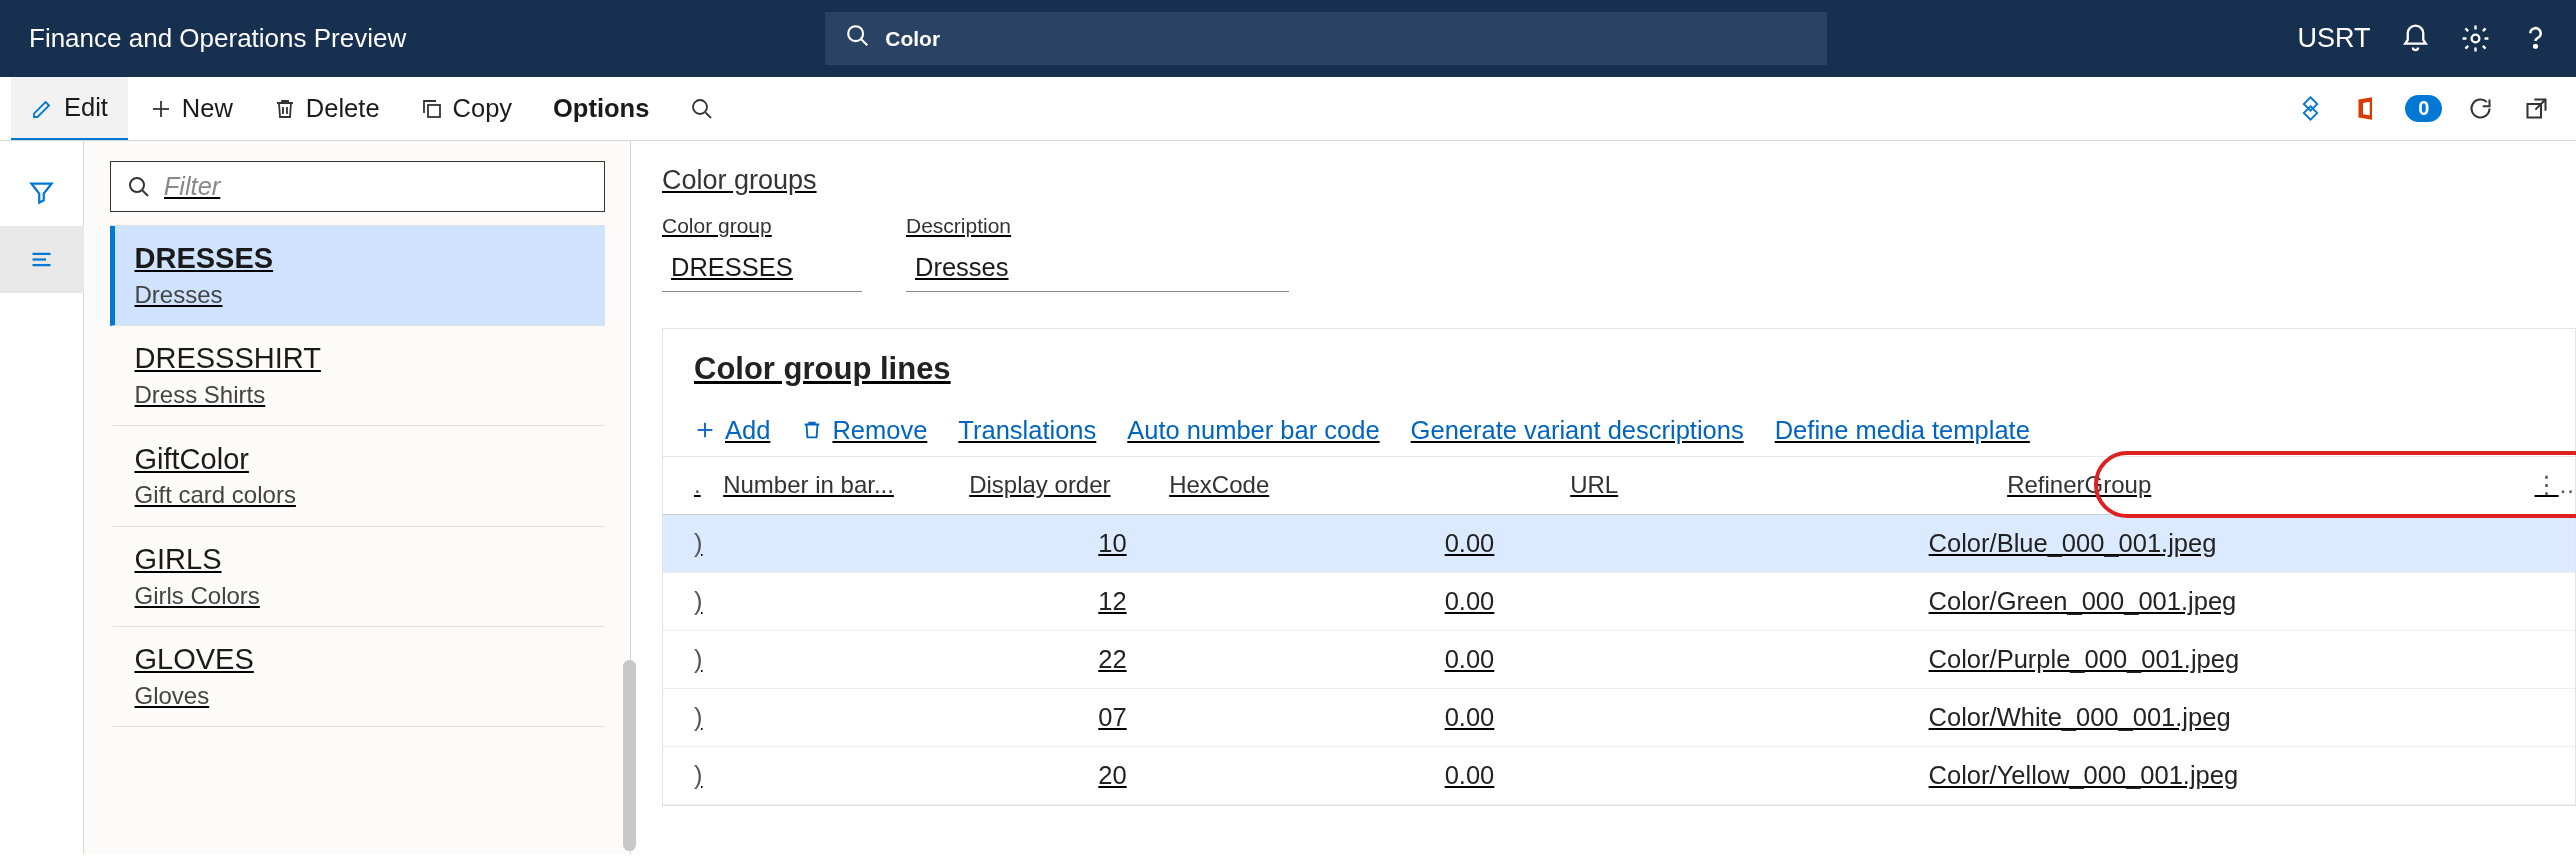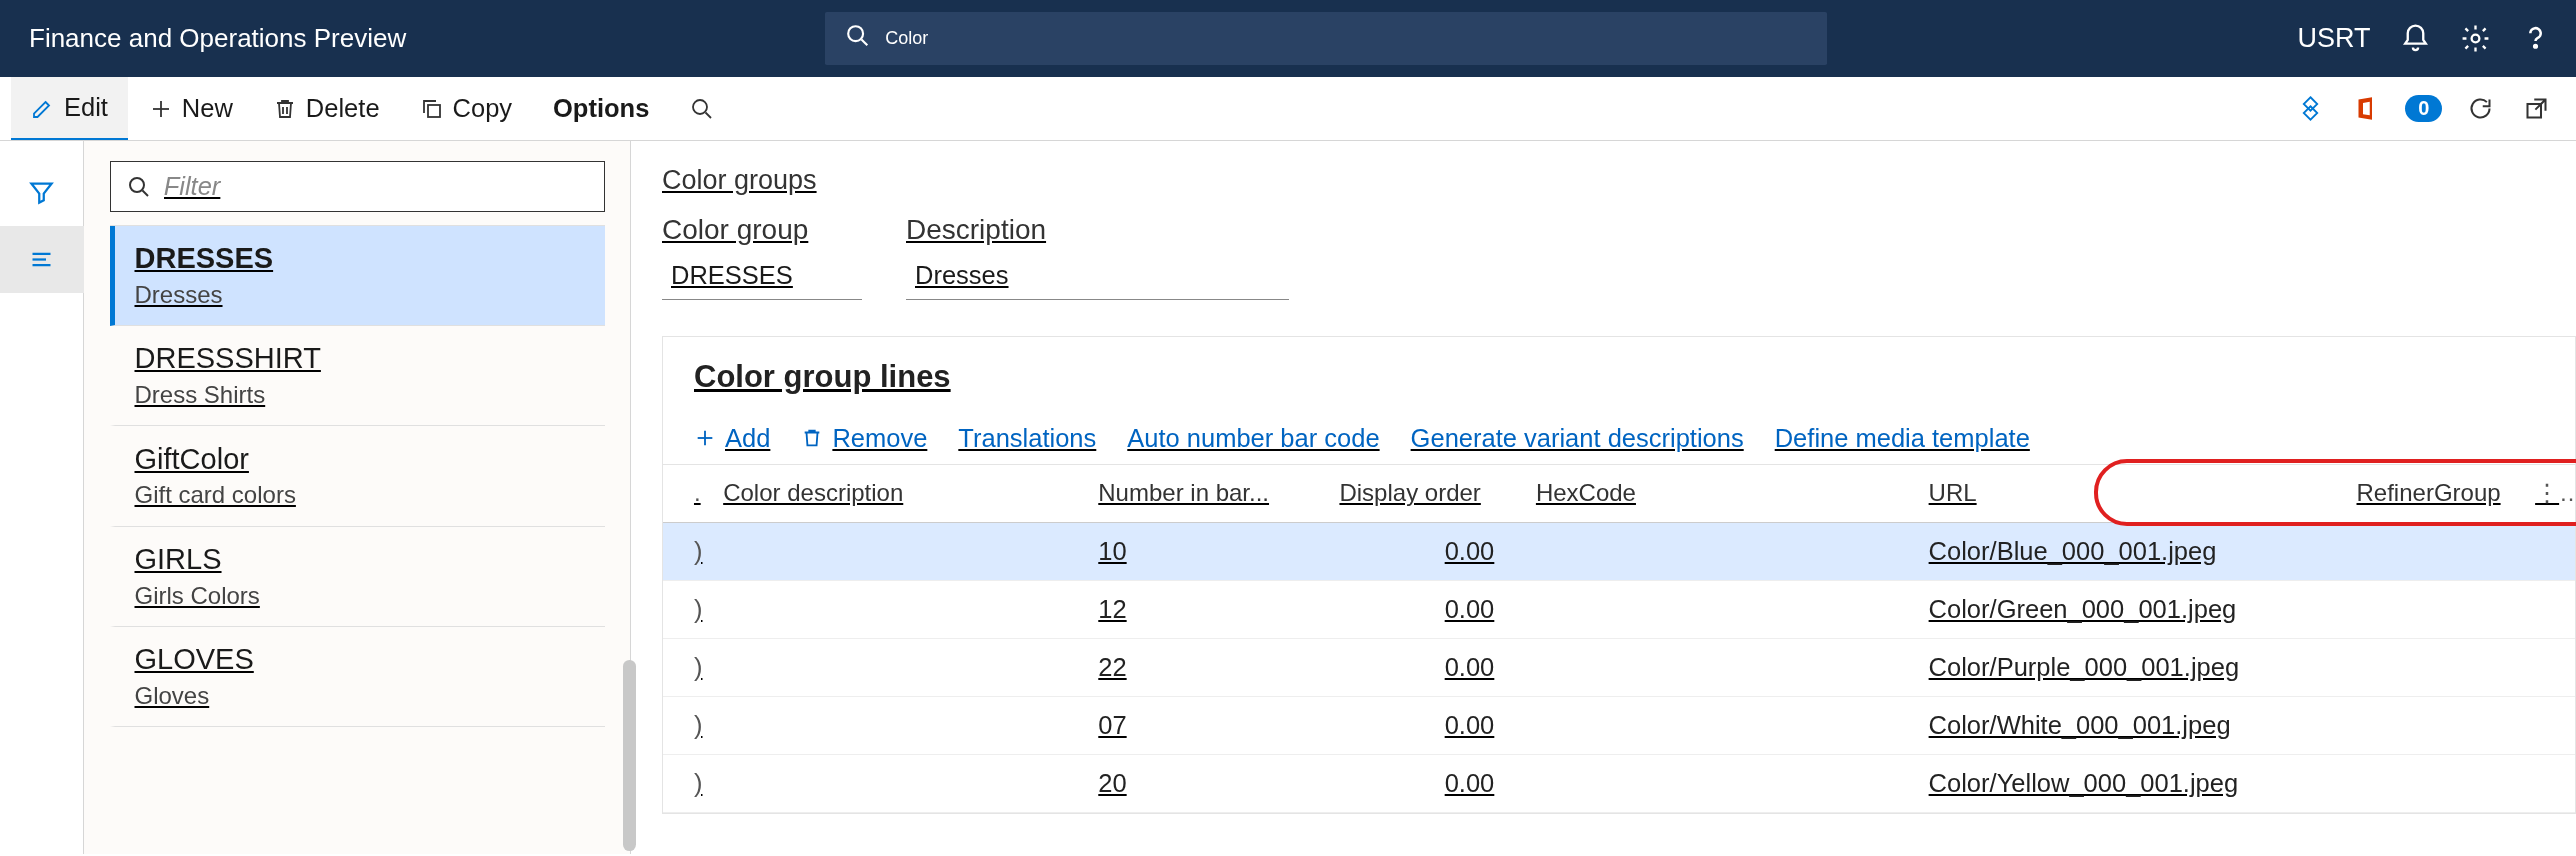--- a/index.html
+++ b/index.html
@@ -42,21 +42,22 @@
       gap: 14.6px;
       border-radius: 1.8px;
     }
     .search-box svg {
       width: 25.5px;
       height: 25.5px;
       color: #fff;
     }
     .search-box .search-text {
       color: #fff;
-      font-size: 18px;
+      font-size: 21px;
+      font-weight: bold;
     }
     .top-right {
       margin-left: auto;
       display: flex;
       align-items: flex-start;
       gap: 29px;
     }
     .top-right .user {
       font-size: 27px;
     }
@@ -247,21 +248,21 @@
       display: flex;
       gap: 44px;
       margin-bottom: 36px;
     }
     .field {
       display: flex;
       flex-direction: column;
       gap: 9px;
     }
     .field-label {
-      font-size: 28px;
+      font-size: 21px;
       color: #333;
     }
     .field-value {
       font-size: 25.5px;
       color: #1a1a1a;
       padding: 5.5px 3.6px 9px 9px;
       border-bottom: 1.8px solid #888;
       min-width: 200px;
     }
     .field-value.wide {
@@ -553,21 +554,20 @@
             <span>Generate variant descriptions</span>
           </button>
         <button class="link-btn">
             <span>Define media template</span>
           </button>
       </div>
 
       <div class="grid">
         <div class="grid-row header">
           <div class="cell c-lead">.</div>
-          <div class="cell c-desc">Color description</div>
           <div class="cell c-num">Number in bar...</div>
           <div class="cell c-disp" style="text-align:left">Display order</div>
           <div class="cell c-hex">HexCode</div>
           <div class="cell c-url">URL</div>
           <div class="cell c-ref">RefinerGroup</div>
           <div class="cell c-more">⋮</div>
           <div class="highlight-oval" style="left:1431px; top:-5.5px; width:1057px; height:67px;"></div>
         </div>
         <div id="grid-body">
             <div class="grid-row body selected">

